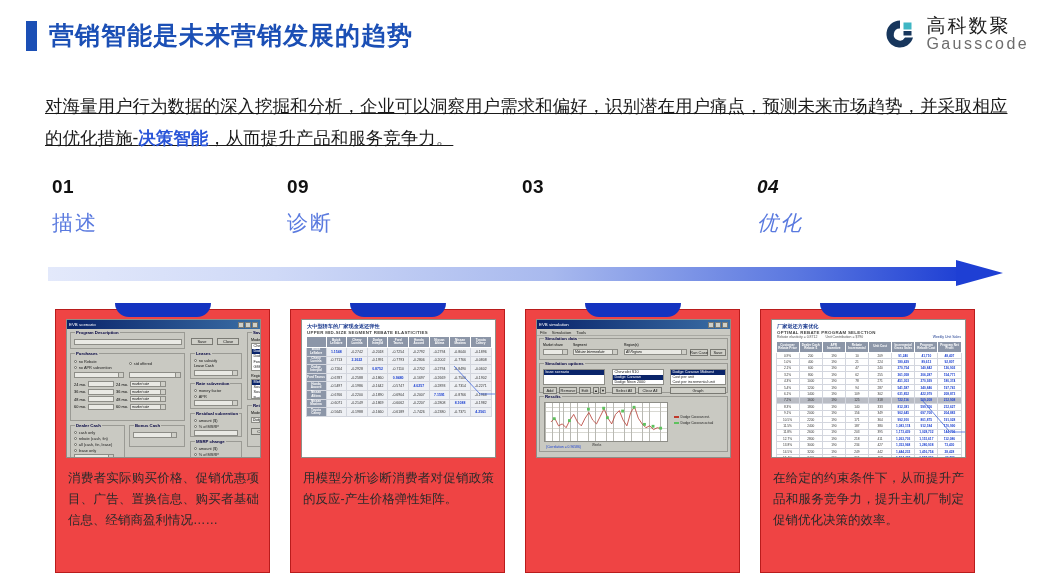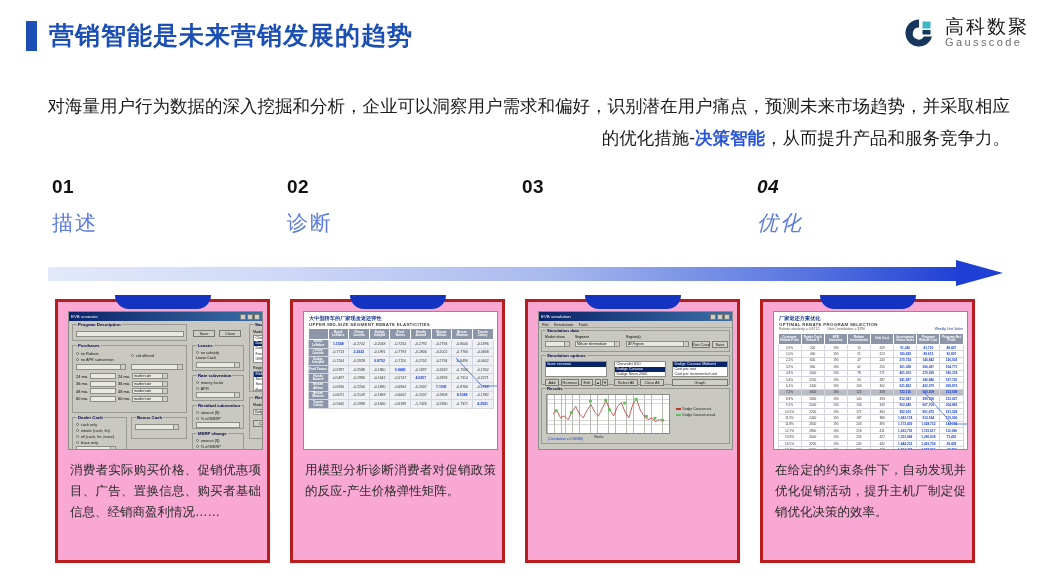--- a/index.html
+++ b/index.html
@@ -14,45 +14,45 @@
   
   .header { position: absolute; left: 0; top: 0; width: 1051px; height: 78px; }
   .title-wrap { position: absolute; left: 26px; top: 19px; display: flex; align-items: center; gap: 12px; }
   .title-bar { width: 11px; height: 30px; background: #1b4fb5; flex: 0 0 auto; }
   .title-text { font-size: 25px; font-weight: bold; color: #1b4fb5; letter-spacing: 1px; white-space: nowrap; }
 
   .logo { position: absolute; right: 22px; top: 16px; display: flex; align-items: center; gap: 9px; }
   .logo-mark { position: relative; width: 34px; height: 34px; flex: 0 0 auto; }
   .logo-text { display: flex; flex-direction: column; line-height: 1.05; }
   .logo-cn { font-size: 19px; font-weight: normal; color: #1a1a1a; letter-spacing: 2px; }
-  .logo-en { font-size: 11px; color: #6d6d6d; letter-spacing: 2.4px; }
+  .logo-en { font-size: 16px; color: #6d6d6d; letter-spacing: 2.4px; }
 
   
   .para { position: absolute; left: 45px; top: 90px; width: 965px;
-          font-size: 17.5px; color: #1a1a1a; line-height: 32px; text-align: right; }
+          font-size: 17.5px; color: #1a1a1a; line-height: 32px; text-align: left; text-decoration: underline; }
   .para .hl { color: #2a55d8; font-weight: bold; }
 
   
   .steps { position: absolute; left: 52px; top: 176px; width: 960px; height: 70px; }
   .step { position: absolute; top: 0; width: 200px; }
   .step-num { font-size: 19px; font-weight: bold; color: #111; letter-spacing: 0.5px; }
   .step-label { margin-top: 11px; font-size: 21px; color: #5a7adf; letter-spacing: 2px; }
 
   
   .arrow { position: absolute; left: 48px; top: 262px; width: 955px; height: 26px; }
   .arrow-shaft { position: absolute; left: 0; top: 5px; width: 915px; height: 14px;
     background: linear-gradient(to right, #e3e9fb 0%, #cfd9f7 25%, #a8b9ee 55%, #5a77e0 82%, #1e3fd4 100%); }
   .arrow-head { position: absolute; left: 908px; top: -2px; width: 0; height: 0;
     border-top: 13px solid transparent; border-bottom: 13px solid transparent;
     border-left: 47px solid #1e3fd4; }
 
   
   .cards { position: absolute; left: 0; top: 296px; width: 1051px; height: 268px; }
-  .card { position: absolute; top: 3px; width: 215px; height: 264px;
-          background: #f9a8d4; border: 3px solid #b91c1c; }
+  .card { position: absolute; top: 13px; width: 215px; height: 264px;
+          background: #ef4444; border: 1px solid #b91c1c; }
   .card-tab { position: absolute; top: -7px; left: 50%; transform: translateX(-50%);
               width: 96px; height: 14px; background: #1433c0; border-radius: 0 0 40px 40px; z-index: 0; }
   .shot { position: absolute; left: 10px; top: 9px; width: 195px; height: 139px;
           background: #c9c9c2; border: 1px solid #8e8e88; overflow: hidden; z-index: 1; }
   .caption { position: absolute; left: 12px; top: 158px; width: 191px;
              font-size: 12.5px; color: #2b2b2b; line-height: 21px; text-align: justify; }
 
   
   .win-title { height: 9px; background: linear-gradient(to right, #0a246a, #3a6ea5);
                display: flex; align-items: center; padding: 0 2px; }
@@ -130,21 +130,21 @@
   </div>
 
   <div class="para"><span>对海量用户行为数据的深入挖掘和分析，企业可以洞察用户需求和偏好，识别潜在用户痛点，预测未来市场趋势，并采取相应的优化措施-</span><span class="hl">决策智能</span><span>，从而提升产品和服务竞争力。</span></div>
 
   <div class="steps">
     <div class="step" style="left:0px;">
       <div class="step-num">01</div>
       <div class="step-label">描述</div>
     </div>
     <div class="step" style="left:235px;">
-      <div class="step-num">02</div>
+      <div class="step-num">09</div>
       <div class="step-label">诊断</div>
     </div>
     <div class="step" style="left:470px;">
       <div class="step-num">03</div>
     </div>
     <div class="step" style="left:705px;font-style:italic;">
       <div class="step-num">04</div>
       <div class="step-label">优化</div>
     </div>
   </div>
@@ -800,17 +800,17 @@
                   <td class="blue">1,557,286</td>
                   <td class="blue">-22,789</td>
                 </tr>
               </tbody>
           </table>
           <svg style="position:absolute; left:148px; top:78px; width:48px; height:45px; pointer-events:none;">
             <path d="M2 2 L30 34 L46 34" stroke="#2a55d8" stroke-width="0.7" fill="none"></path>
           </svg>
         </div>
       </div>
-      <div class="caption">在给定的约束条件下，自动发现并优化促销活动，提升主机厂制定促销优化决策的效率。</div>
+      <div class="caption">在给定的约束条件下，从而提升产品和服务竞争力，提升主机厂制定促销优化决策的效率。</div>
     </div>
 
   </div>
 </div>
 
 </body></html>

